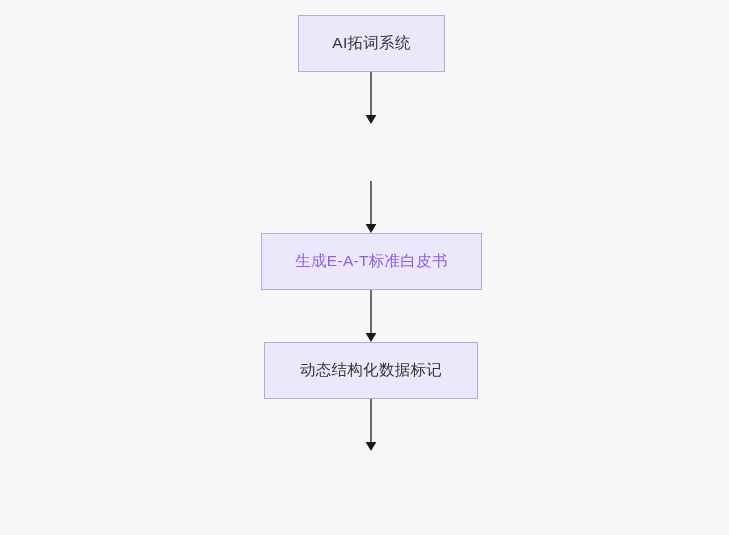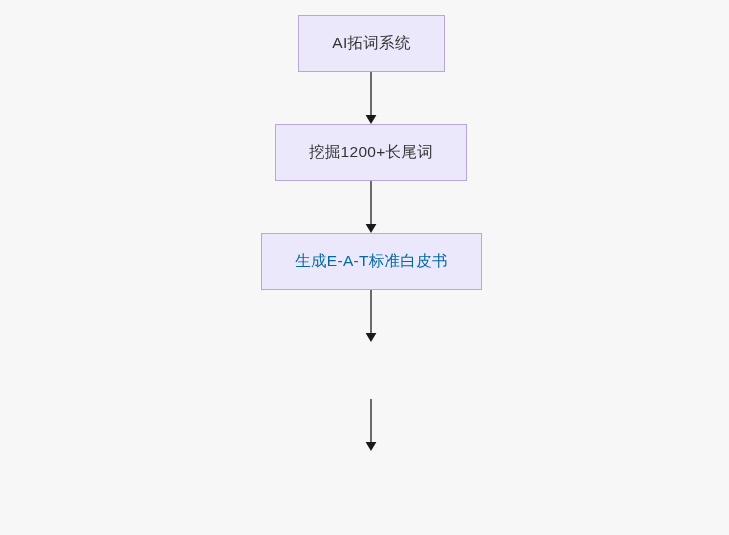--- a/index.html
+++ b/index.html
@@ -65,19 +65,19 @@
     </div>
     <div class="edge" style="left: 361px; top: 399px; width: 20px; height: 52px;">
       <svg width="20" height="52" viewBox="0 0 20 52">
         <line x1="10" y1="0" x2="10" y2="44" stroke="#6b6b6b" stroke-width="2"></line>
         <polygon points="10,52 4.6,43 15.4,43" fill="#1a1a1a"></polygon>
       </svg>
     </div>
     <div class="node" style="left: 298px; top: 15px; width: 147px; height: 57px; background: rgb(235, 232, 251); border-color: rgb(184, 166, 224); color: rgb(51, 51, 51);">
       <span>AI拓词系统</span>
     </div>
-    <div class="node" style="left: 275px; top: 124px; width: 192px; height: 57px; background: rgb(235, 232, 251); border-color: rgb(184, 166, 224); color: rgb(51, 51, 51);">
-      <span>挖掘1200+长尾词</span>
+    <div class="node" style="left: 261px; top: 233px; width: 221px; height: 57px; background: rgb(235, 232, 251); border-color: rgb(184, 166, 224); color: #8b5cf6;">
+      <span>生成E-A-T标准白皮书</span>
     </div>
-    <div class="node" style="left: 261px; top: 233px; width: 221px; height: 57px; background: rgb(235, 232, 251); border-color: rgb(184, 166, 224); color: #0369a1;">
-      <span>生成E-A-T标准白皮书</span>
+    <div class="node" style="left: 264px; top: 342px; width: 214px; height: 57px; background: rgb(235, 232, 251); border-color: rgb(184, 166, 224); color: rgb(51, 51, 51);">
+      <span>动态结构化数据标记</span>
     </div>
   </div>
 
 </body></html>

